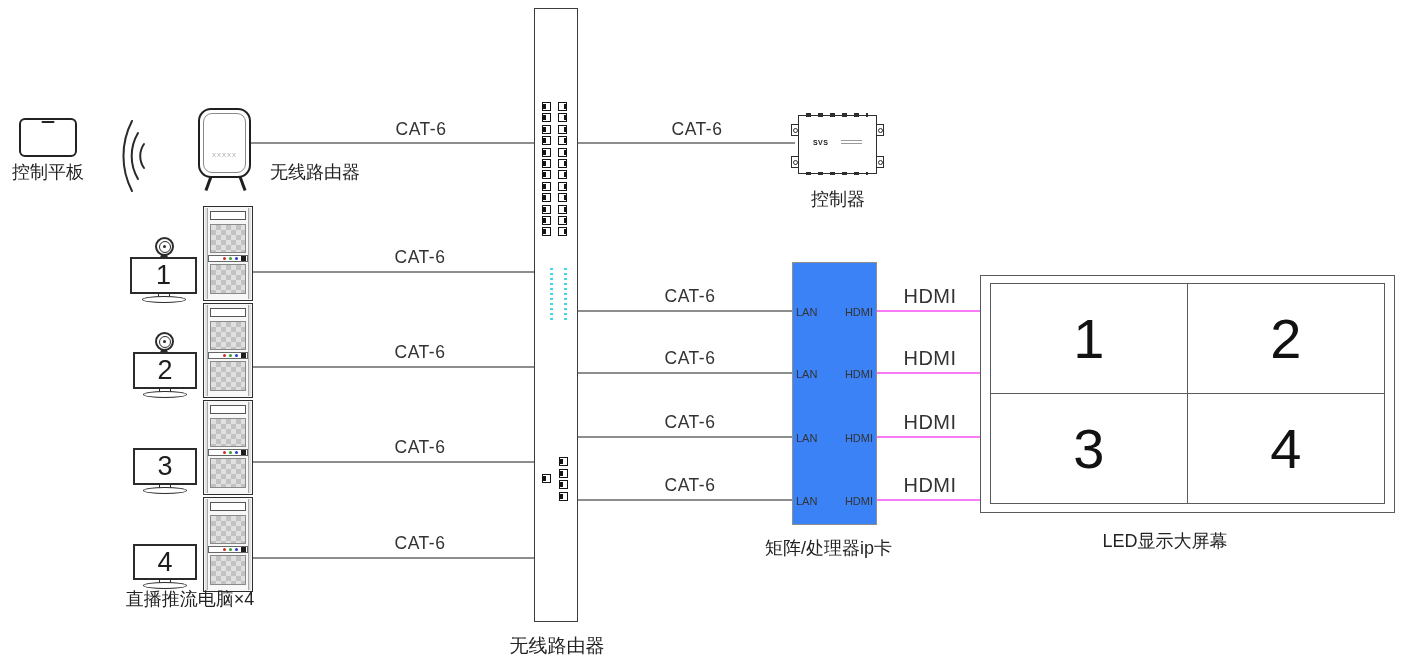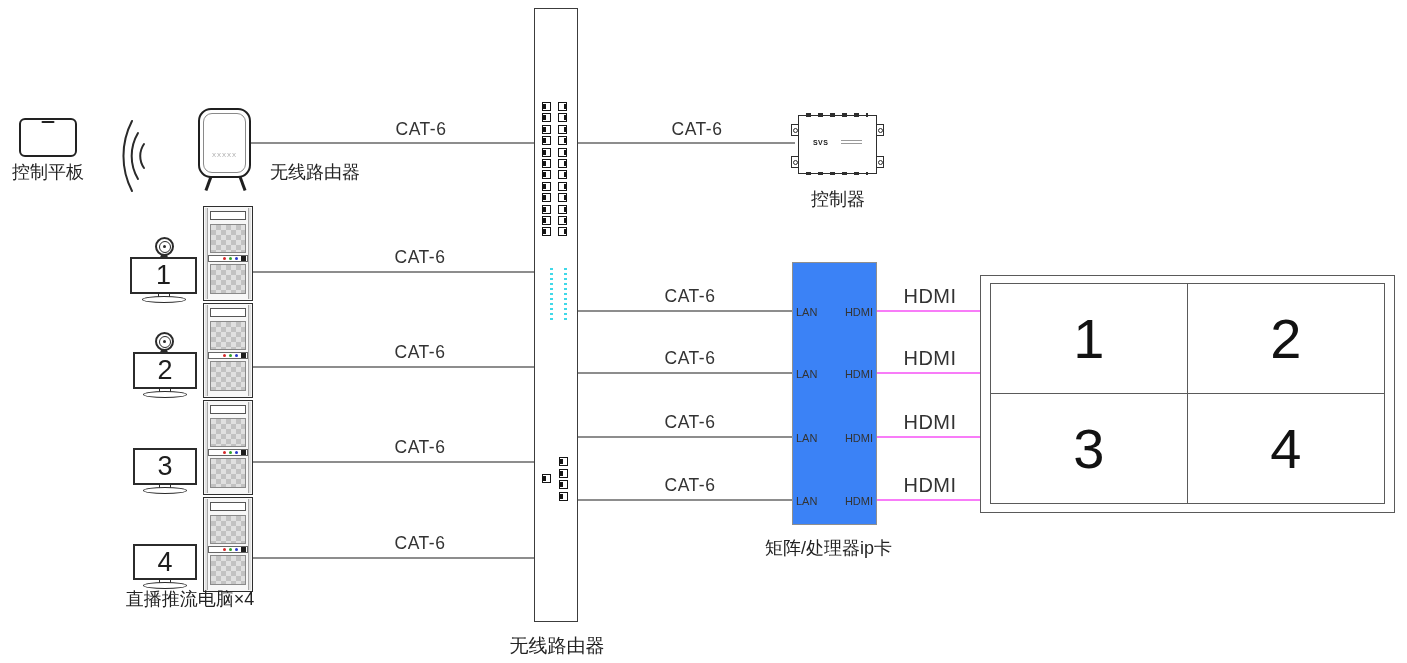--- a/index.html
+++ b/index.html
@@ -297,14 +297,15 @@
   <div class="dev-label" style="left:756px;top:536px;width:145px">矩阵/处理器ip卡</div>
 
   <div class="ledwall">
     <div class="ledwall-inner">
       <div class="led-cell">1</div>
       <div class="led-cell">2</div>
       <div class="led-cell">3</div>
       <div class="led-cell">4</div>
     </div>
   </div>
+  <div class="dev-label" style="left:1055px;top:529px;width:220px">LED显示大屏幕</div>
 
 </div>
 
 </body></html>

